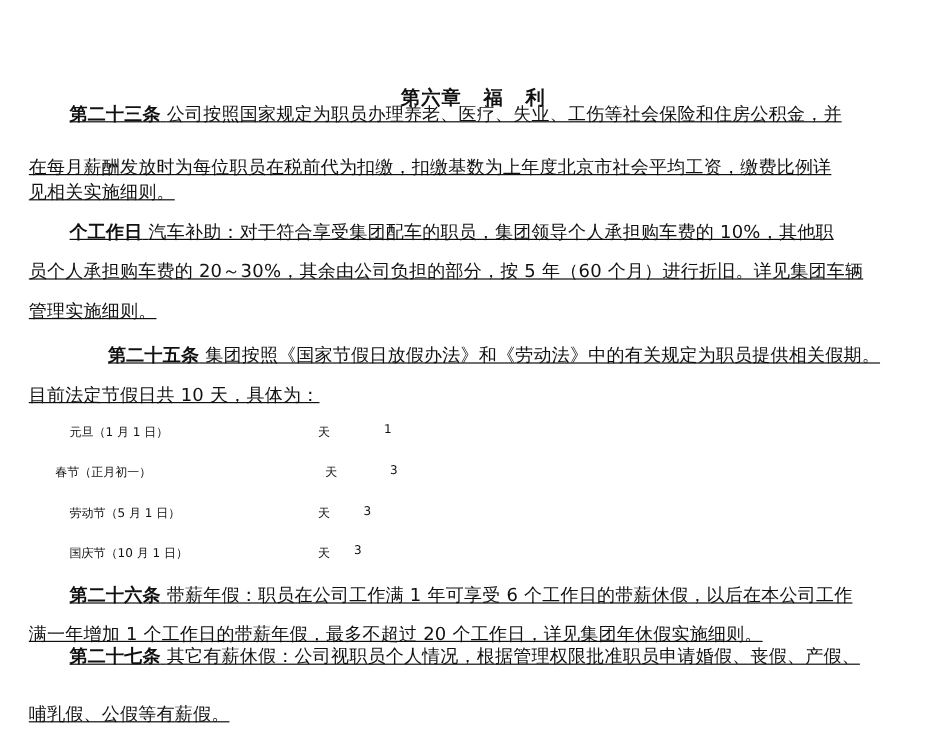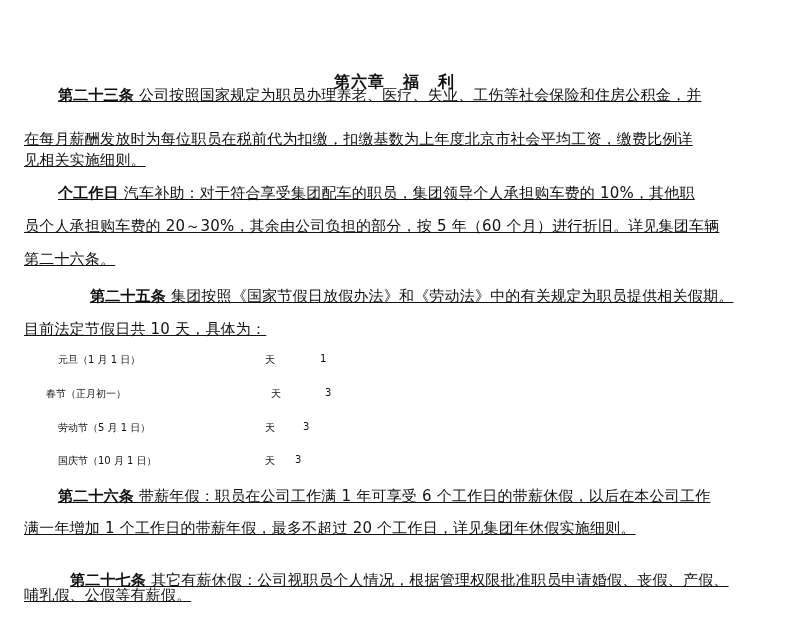--- a/index.html
+++ b/index.html
@@ -37,21 +37,21 @@
   <div class="line" style="top:118px;margin-top:12px;">在每月薪酬发放时为每位职员在税前代为扣缴，扣缴基数为上年度北京市社会平均工资，缴费比例详</div>
   <div class="line" style="top:151px;">见相关实施细则。</div>
 </div>
 
 <div>
   <div class="line indent" style="top:184px;">
     <span class="art">个工作日</span>
     <span>汽车补助：对于符合享受集团配车的职员，集团领导个人承担购车费的 10%，其他职</span>
   </div>
   <div class="line" style="top:217px;">员个人承担购车费的 20～30%，其余由公司负担的部分，按 5 年（60 个月）进行折旧。详见集团车辆</div>
-  <div class="line" style="top:250px;">第二十六条。</div>
+  <div class="line" style="top:250px;">管理实施细则。</div>
 </div>
 
 <div>
   <div class="line indent" style="top:287px;margin-left:32px;">
     <span class="art">第二十五条</span>
     <span>集团按照《国家节假日放假办法》和《劳动法》中的有关规定为职员提供相关假期。</span>
   </div>
   <div class="line" style="top:320px;">目前法定节假日共 10 天，具体为：</div>
 </div>
 
@@ -80,18 +80,18 @@
 
 <div>
   <div class="line indent" style="top:487px;">
     <span class="art">第二十六条</span>
     <span>带薪年假：职员在公司工作满 1 年可享受 6 个工作日的带薪休假，以后在本公司工作</span>
   </div>
   <div class="line" style="top:519px;">满一年增加 1 个工作日的带薪年假，最多不超过 20 个工作日，详见集团年休假实施细则。</div>
 </div>
 
 <div>
-  <div class="line indent" style="top:571px;margin-left:12px;">
+  <div class="line indent" style="top:538px;">
     <span class="art">第二十七条</span>
     <span>其它有薪休假：公司视职员个人情况，根据管理权限批准职员申请婚假、丧假、产假、</span>
   </div>
   <div class="line" style="top:586px;">哺乳假、公假等有薪假。</div>
 </div>
 
 </body></html>

